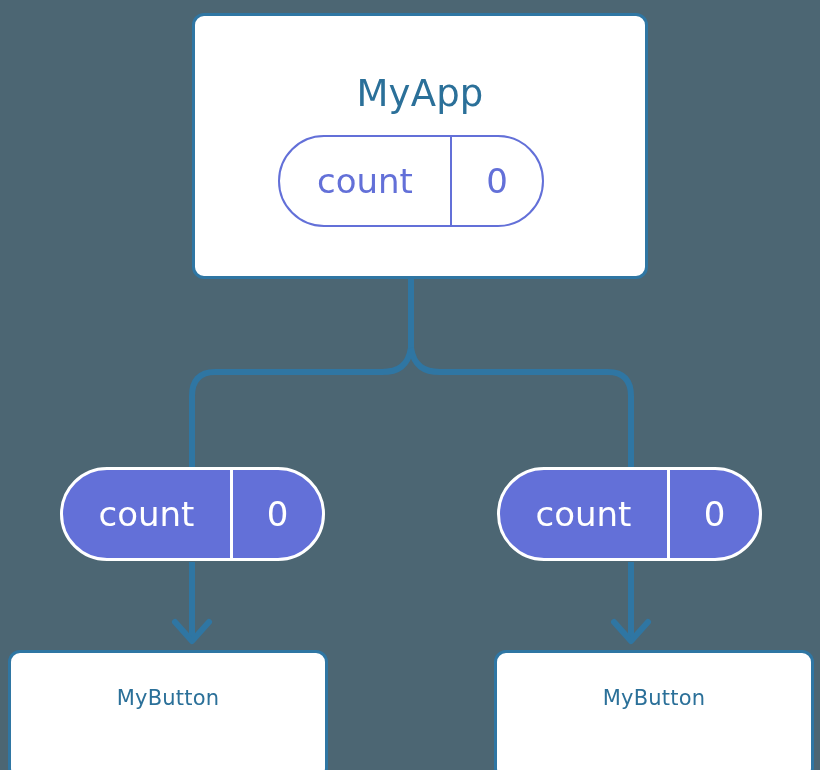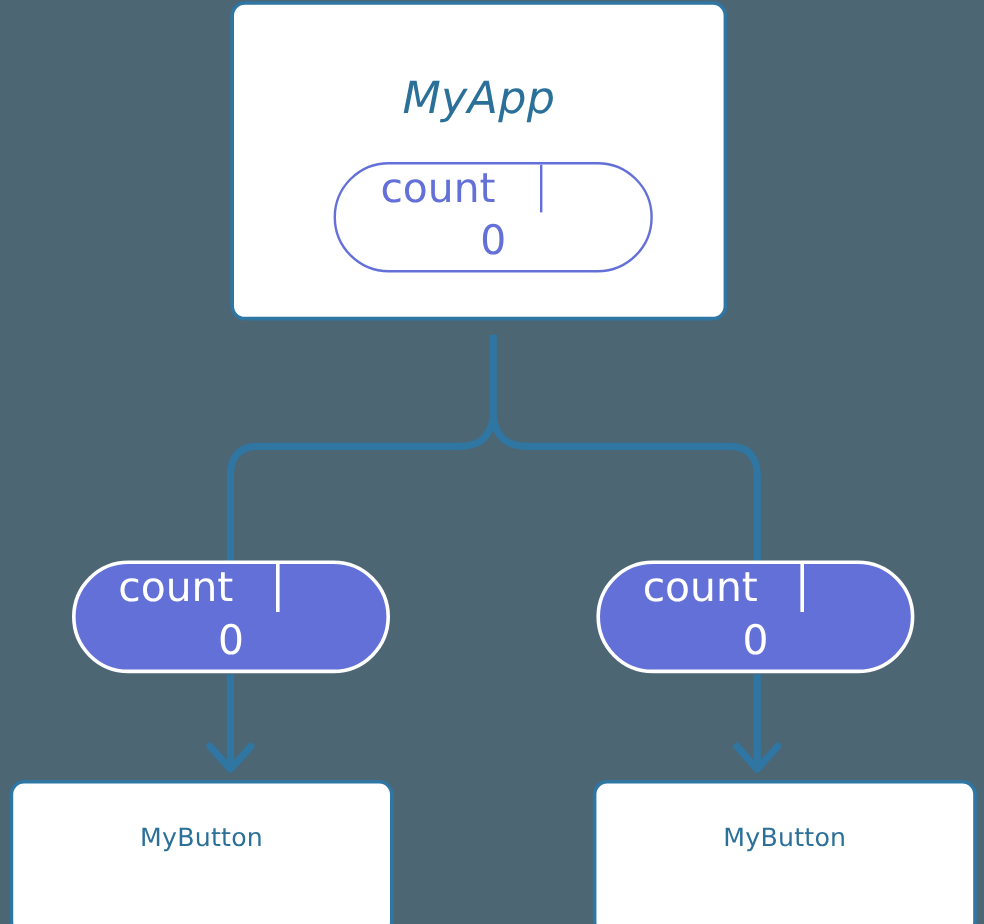--- a/index.html
+++ b/index.html
@@ -37,24 +37,23 @@
     position: absolute;
     left: 0;
     width: 100%;
     text-align: center;
     color: #2b7099;
     font-weight: 400;
     letter-spacing: 0.2px;
   }
   #app-node {
     left: 192px;
-    top: 1px;
-    width: 414px;
+    top: 13px;
+    width: 456px;
     height: 266px;
-    font-style: italic;
   }
   #app-node-title {
     top: 56px;
     font-size: 37px;
   }
   .button-node {
     top: 650px;
     width: 320px;
     height: 130px;
   }
@@ -66,21 +65,20 @@
   }
 
   
   .state-pill {
     position: absolute;
     display: flex;
     align-items: stretch;
     box-sizing: border-box;
     border-radius: 999px;
     overflow: hidden;
-    flex-direction: column;
   }
   .pill-key, .pill-val {
     display: flex;
     align-items: center;
     justify-content: center;
     box-sizing: border-box;
   }
 
   
   #app-state-pill {

